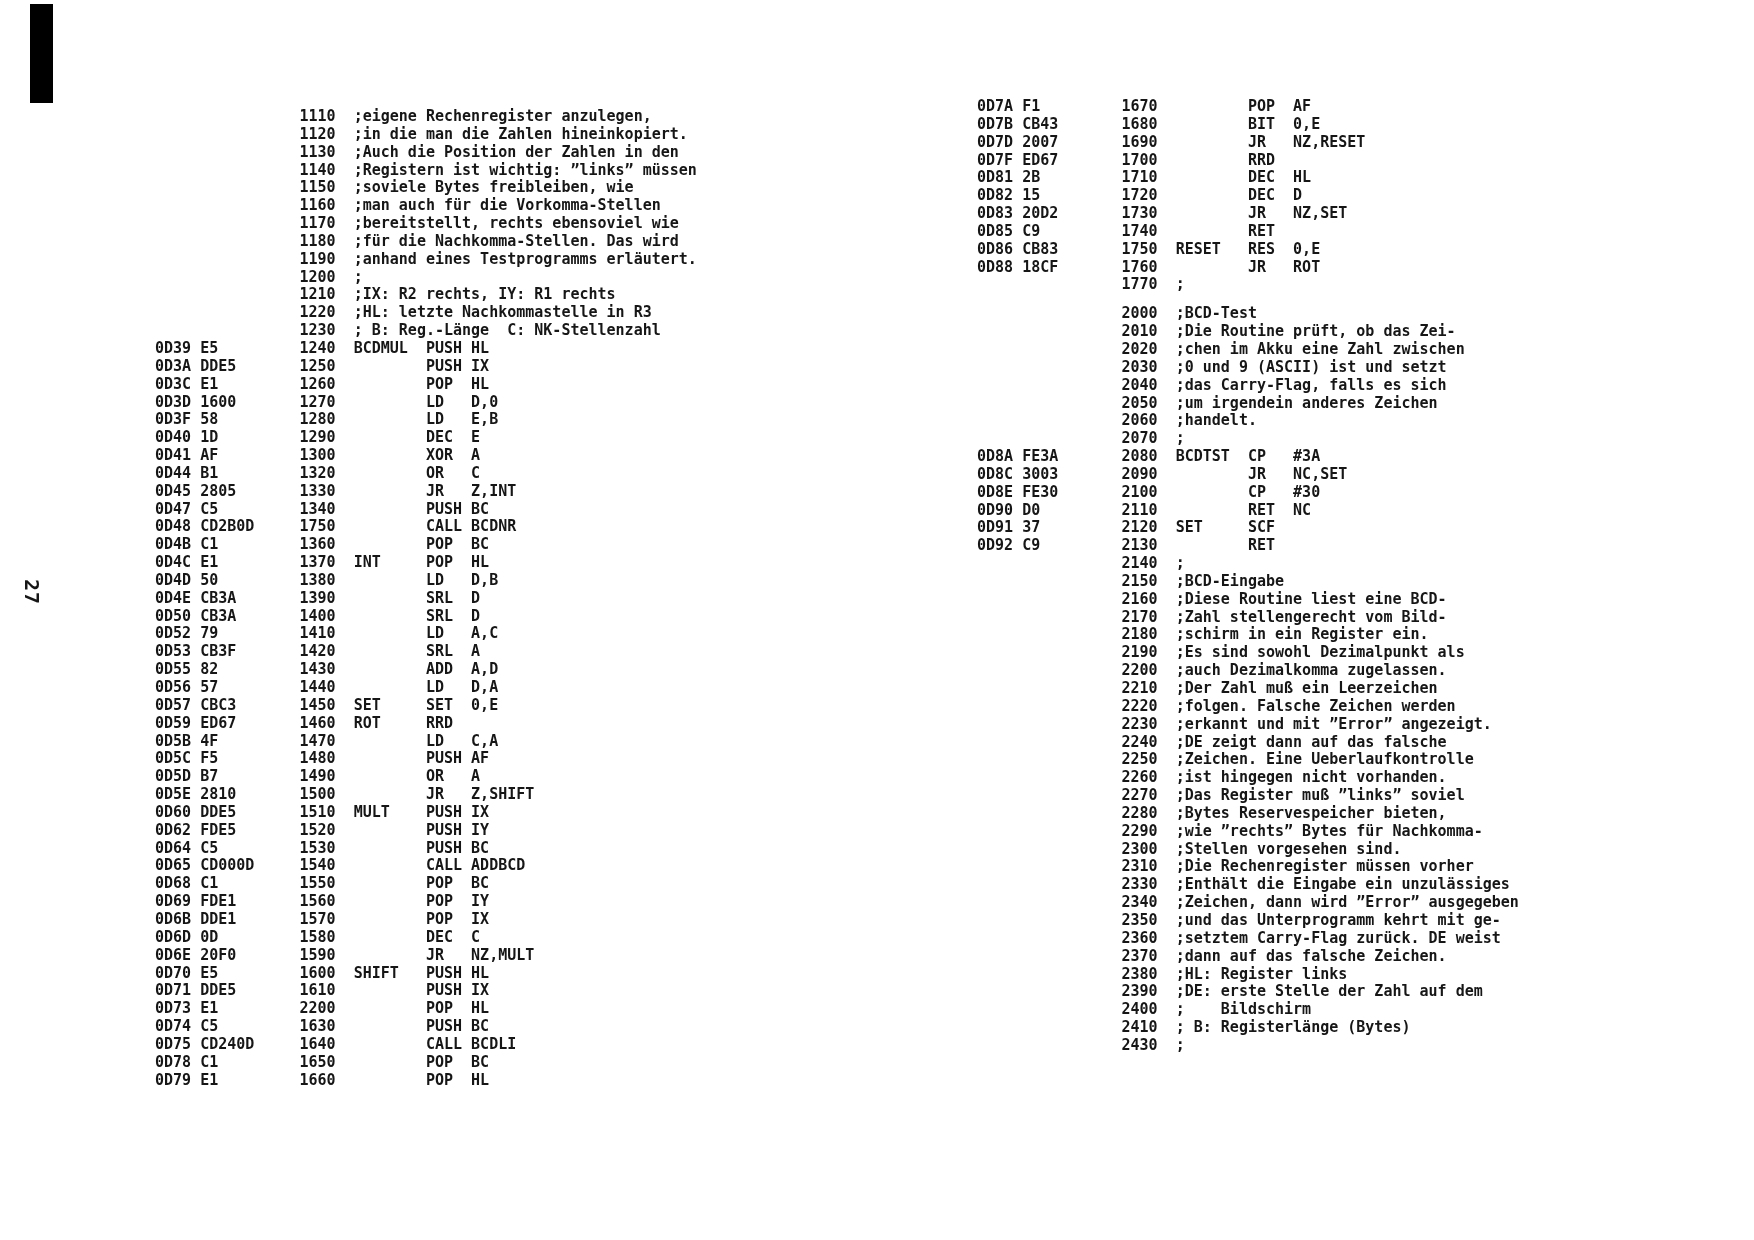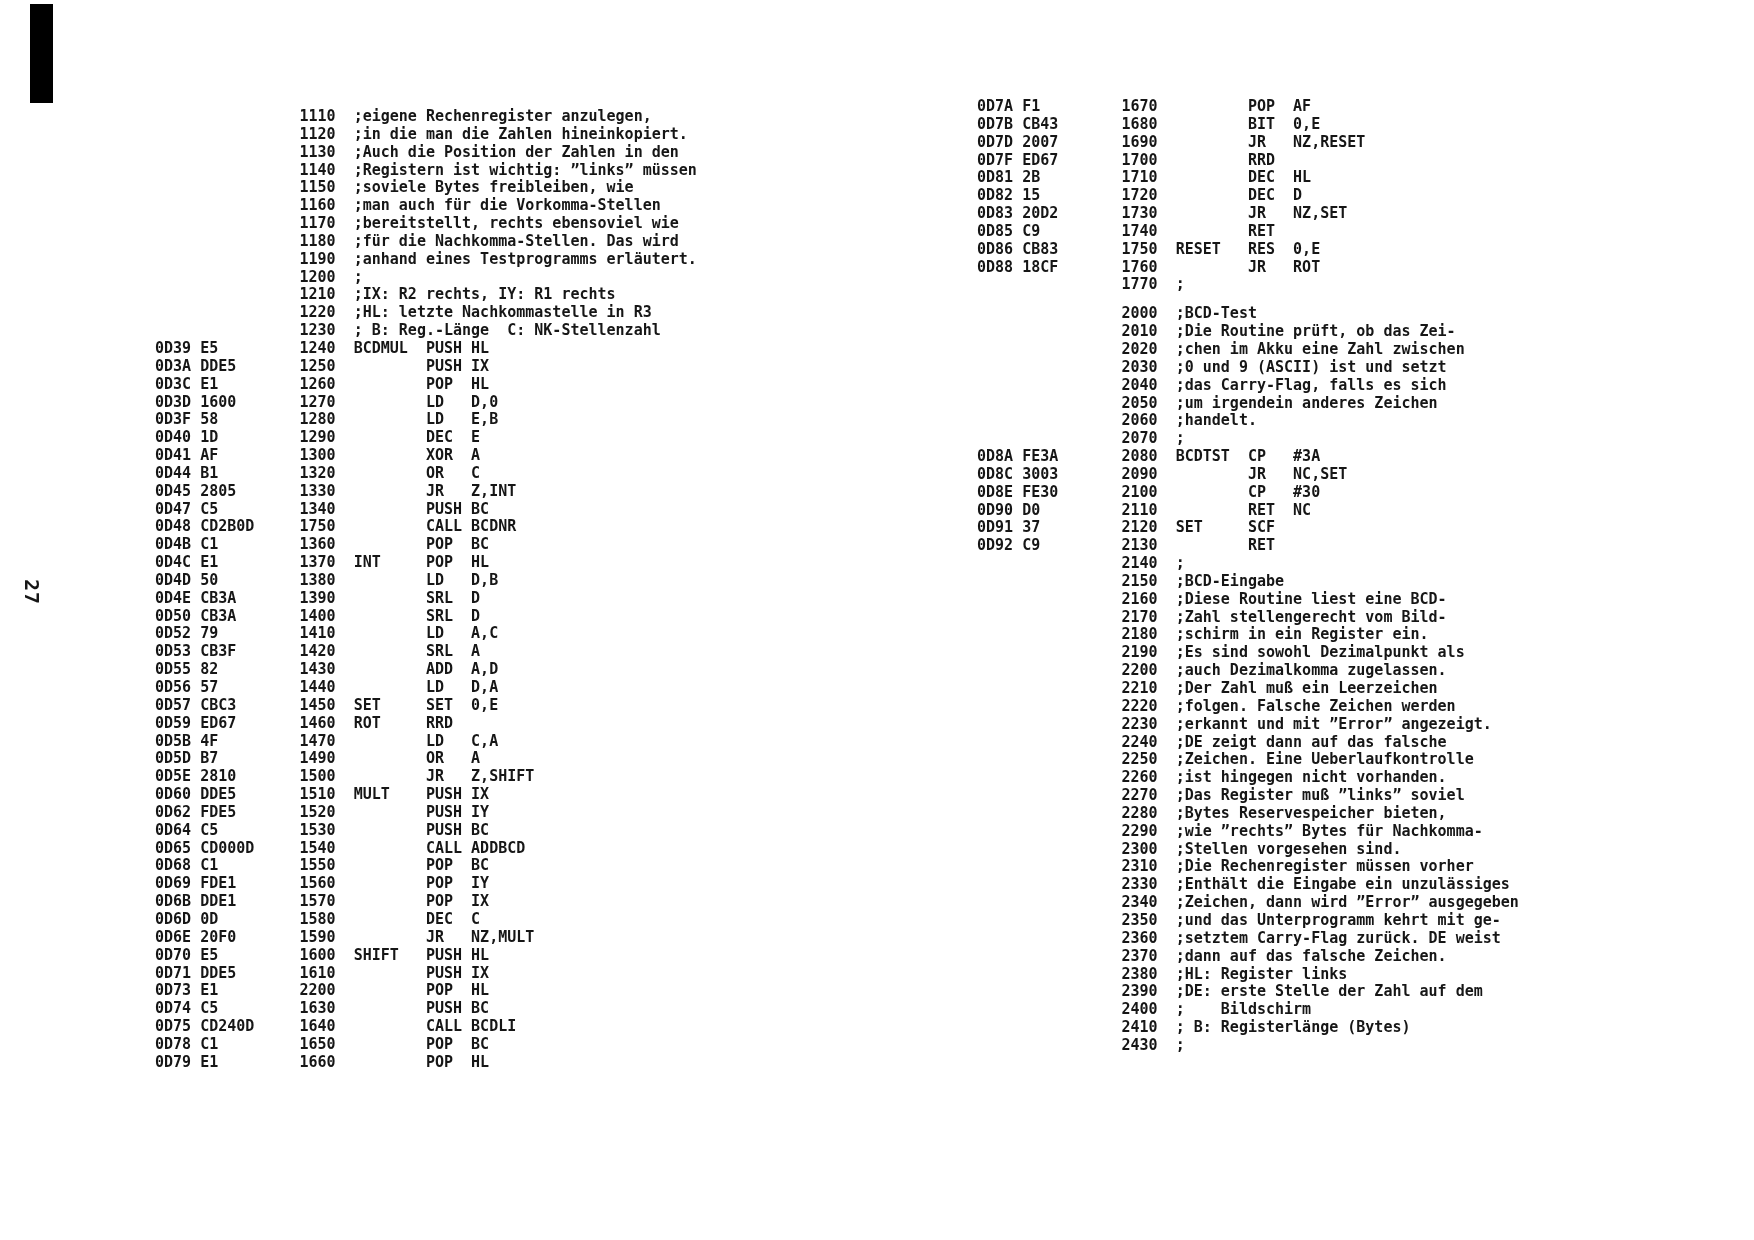--- a/index.html
+++ b/index.html
@@ -75,20 +75,21 @@
       <div class="code-line">0D4D 50         1380          LD   D,B</div>
       <div class="code-line">0D4E CB3A       1390          SRL  D</div>
       <div class="code-line">0D50 CB3A       1400          SRL  D</div>
       <div class="code-line">0D52 79         1410          LD   A,C</div>
       <div class="code-line">0D53 CB3F       1420          SRL  A</div>
       <div class="code-line">0D55 82         1430          ADD  A,D</div>
       <div class="code-line">0D56 57         1440          LD   D,A</div>
       <div class="code-line">0D57 CBC3       1450  SET     SET  0,E</div>
       <div class="code-line">0D59 ED67       1460  ROT     RRD  </div>
       <div class="code-line">0D5B 4F         1470          LD   C,A</div>
+      <div class="code-line">0D5C F5         1480          PUSH AF</div>
       <div class="code-line">0D5D B7         1490          OR   A</div>
       <div class="code-line">0D5E 2810       1500          JR   Z,SHIFT</div>
       <div class="code-line">0D60 DDE5       1510  MULT    PUSH IX</div>
       <div class="code-line">0D62 FDE5       1520          PUSH IY</div>
       <div class="code-line">0D64 C5         1530          PUSH BC</div>
       <div class="code-line">0D65 CD000D     1540          CALL ADDBCD</div>
       <div class="code-line">0D68 C1         1550          POP  BC</div>
       <div class="code-line">0D69 FDE1       1560          POP  IY</div>
       <div class="code-line">0D6B DDE1       1570          POP  IX</div>
       <div class="code-line">0D6D 0D         1580          DEC  C</div>

